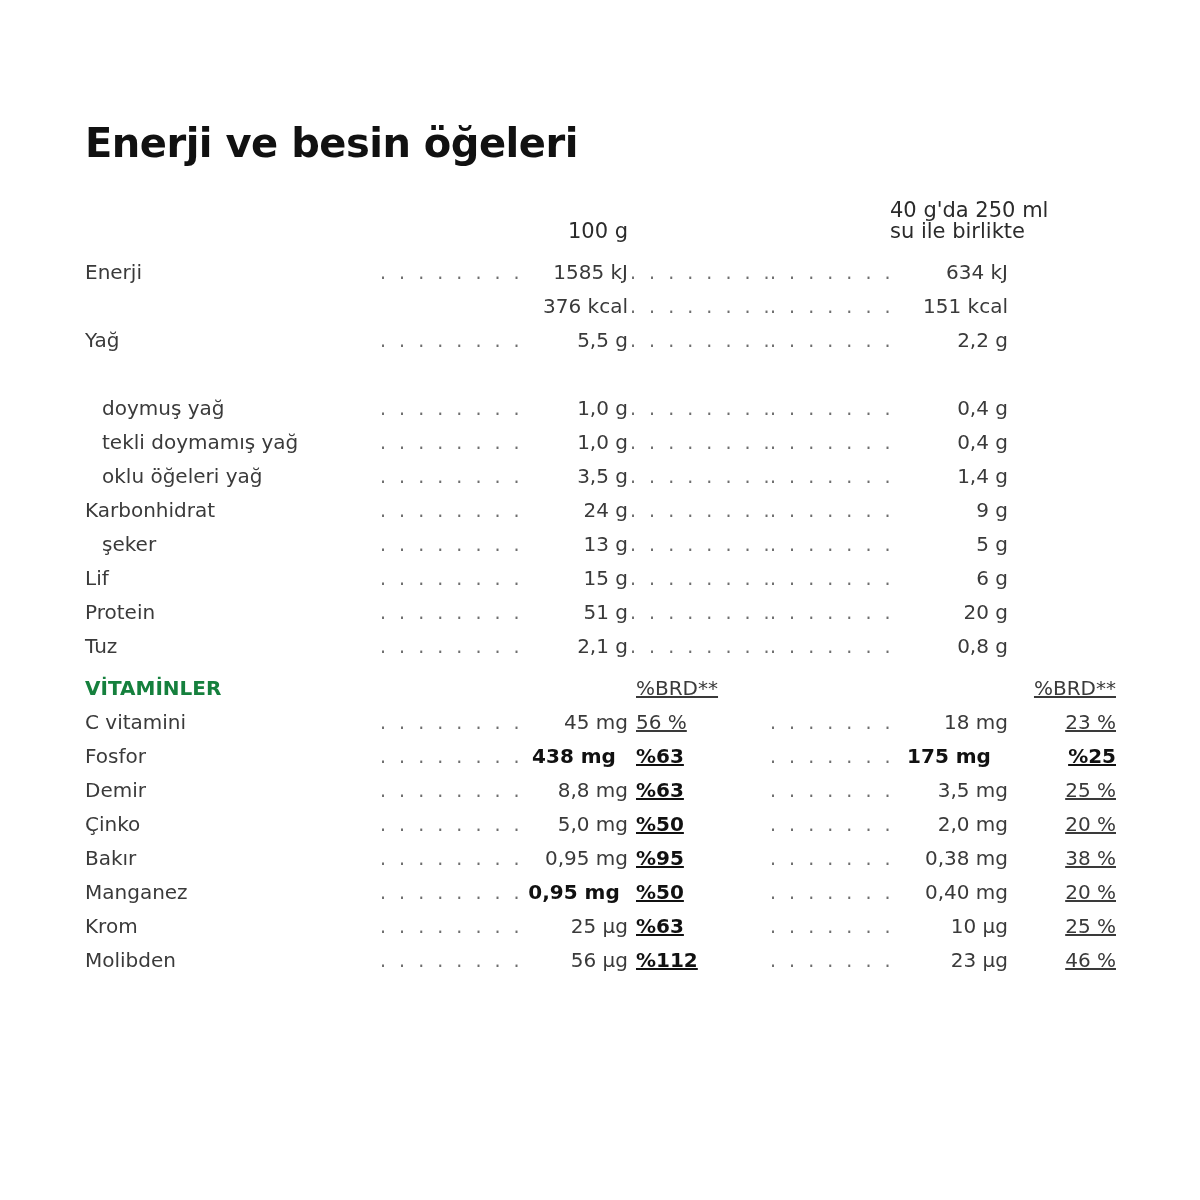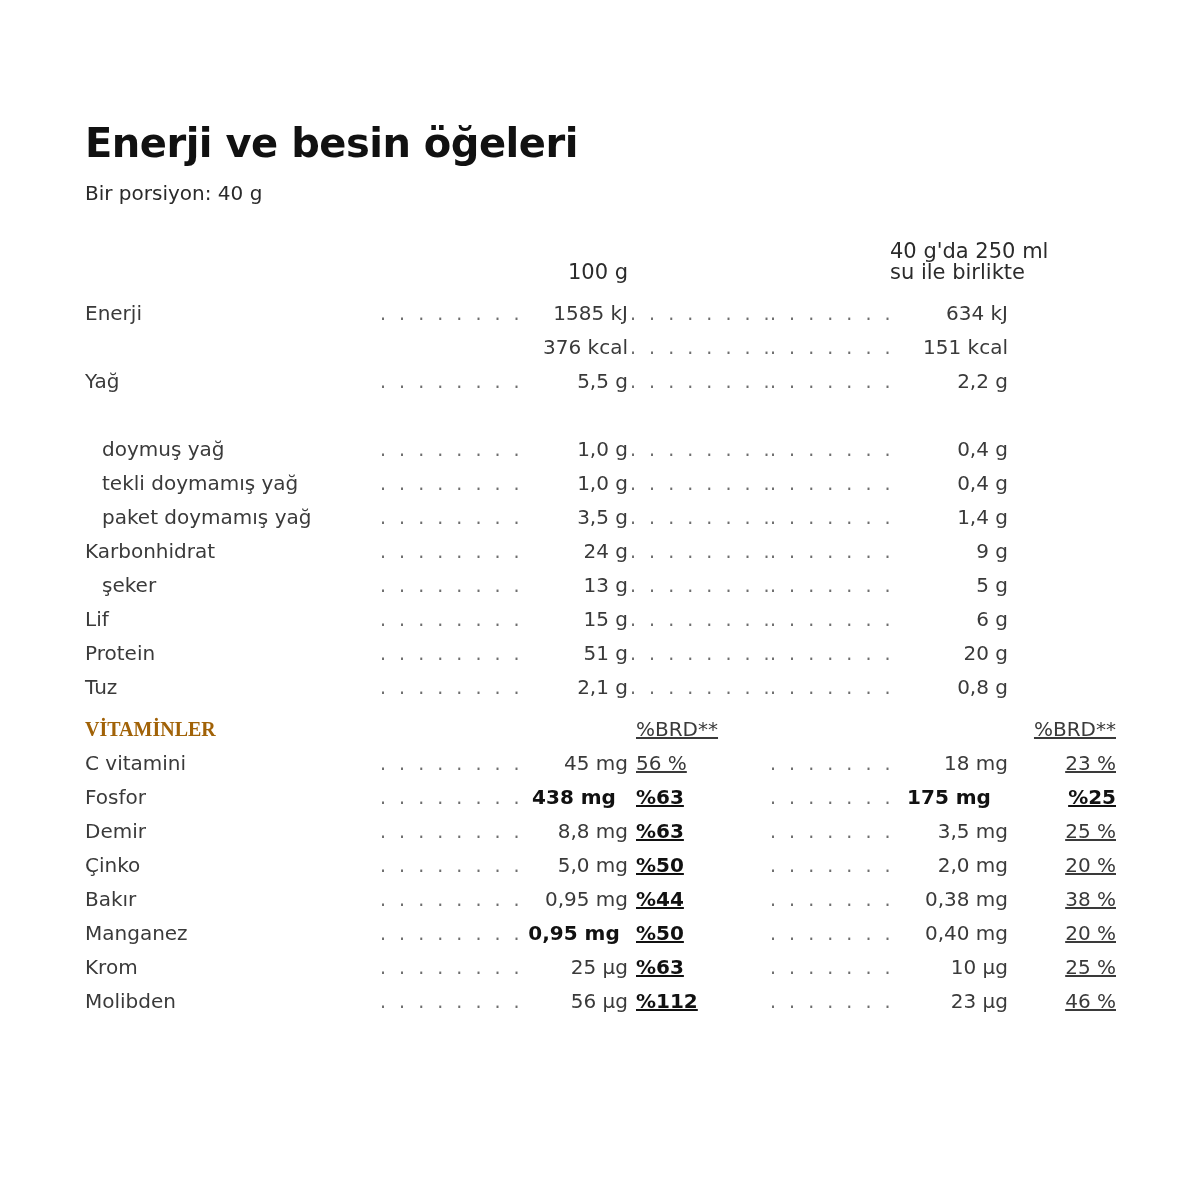--- a/index.html
+++ b/index.html
@@ -60,22 +60,21 @@
   col.c-pct2   { width: 110px; }
 
   .label {
     white-space: nowrap;
     padding-left: 5px !important;
     color: #3a3a3a;
   }
   .label.indent { padding-left: 22px !important; }
   .label.bold {
     font-weight: bold;
-    color: #a16207;
-    font-family: Liberation Serif, serif;
+    color: #15803d;
   }
   .num {
     text-align: right;
     white-space: nowrap;
     padding-right: 2px !important;
     color: #3a3a3a;
   }
   .num.bold { font-weight: bold; color: #111; text-align: center; }
   .pct {
     text-align: right;
@@ -123,21 +122,20 @@
     font-size: 20px;
     color: #3a3a3a;
   }
 </style>
 </head>
 <body>
 
 <div class="page">
 
   <h1 class="title">Enerji ve besin öğeleri</h1>
-  <p class="sub">Bir porsiyon: 40 g</p>
 
   <table class="nutri">
     <colgroup>
       <col class="c-label">
         <col class="c-dots1">
         <col class="c-val1">
         <col class="c-pct1">
         <col class="c-dots2">
         <col class="c-val2">
         <col class="c-pct2">
@@ -205,21 +203,21 @@
         <td class="label indent">tekli doymamış yağ</td>
         <td class="dots"><span>. . . . . . . . . . . . . .</span></td>
         <td class="num">1,0 g</td>
         <td class="dots"><span>. . . . . . . . . . . . . . . . . . . . . . .</span></td>
         <td class="dots"><span>. . . . . . . . . . . . . .</span></td>
         <td class="num">0,4 g</td>
         <td class="pct"></td>
       </tr>
 
       <tr>
-        <td class="label indent">paket doymamış yağ</td>
+        <td class="label indent">oklu öğeleri yağ</td>
         <td class="dots"><span>. . . . . . . . . . . . . .</span></td>
         <td class="num">3,5 g</td>
         <td class="dots"><span>. . . . . . . . . . . . . . . . . . . . . . .</span></td>
         <td class="dots"><span>. . . . . . . . . . . . . .</span></td>
         <td class="num">1,4 g</td>
         <td class="pct"></td>
       </tr>
 
       <tr>
         <td class="label">Karbonhidrat</td>
@@ -319,21 +317,21 @@
         <td class="pct left bold">%50</td>
         <td class="dots"><span>. . . . . . . . . . .</span></td>
         <td class="num">2,0 mg</td>
         <td class="pct">20 %</td>
       </tr>
 
       <tr>
         <td class="label">Bakır</td>
         <td class="dots"><span>. . . . . . . . . . . . . . . . . . .</span></td>
         <td class="num">0,95 mg</td>
-        <td class="pct left bold">%44</td>
+        <td class="pct left bold">%95</td>
         <td class="dots"><span>. . . . . . . .</span></td>
         <td class="num">0,38 mg</td>
         <td class="pct">38 %</td>
       </tr>
 
       <tr>
         <td class="label">Manganez</td>
         <td class="dots"><span>. . . . . . . . .</span></td>
         <td class="num bold">0,95 mg</td>
         <td class="pct left bold">%50</td>

